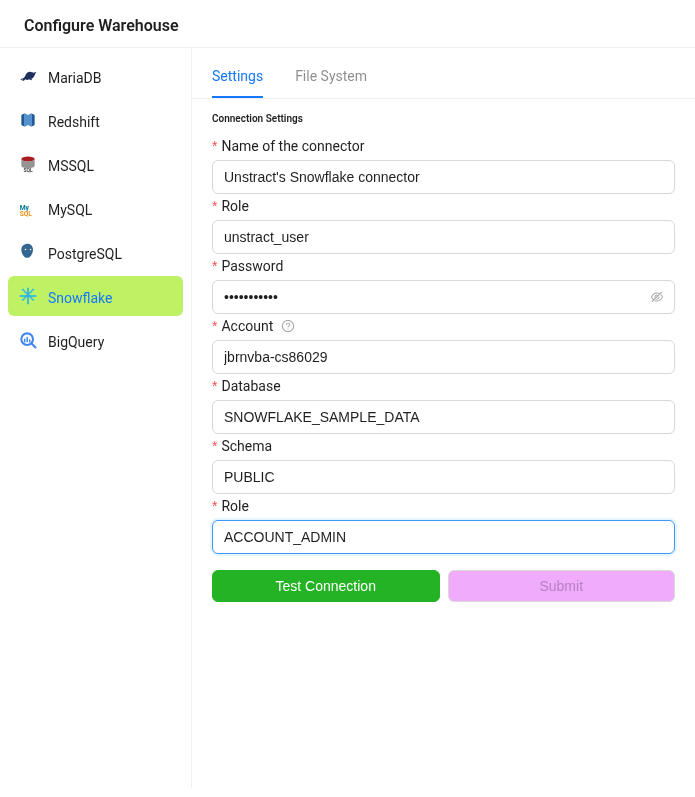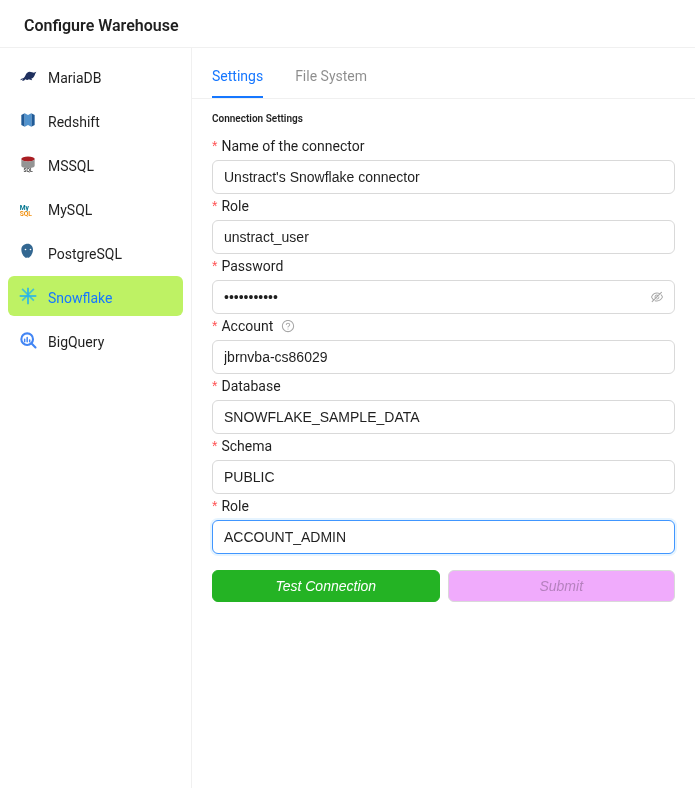--- a/index.html
+++ b/index.html
@@ -20,21 +20,21 @@
     .section-title { font-size: 10px; font-weight: 600; margin-bottom: 14px; color: rgba(0,0,0,0.88); }
     .field { margin-bottom: 4px; }
     .field-label { display: block; font-size: 14px; margin-bottom: 6px; color: rgba(0,0,0,0.88); }
     .required-mark { color: #ff4d4f; margin-right: 4px; font-family: SimSun, sans-serif; }
     .help-icon { display: inline-flex; margin-left: 4px; vertical-align: -2px; color: rgba(0,0,0,0.35); cursor: help; }
     .text-input { width: 100%; height: 32px; padding: 16px 11px; border: 1px solid #d9d9d9; border-radius: 6px; font-size: 14px; color: rgba(0,0,0,0.88); background: #fff; outline: none; transition: all 0.2s; }
     .text-input:focus, .text-input.focused { border-color: #4096ff; box-shadow: 0 0 0 2px rgba(5,145,255,0.1); }
     .password-wrapper { position: relative; }
     .eye-toggle { position: absolute; right: 11px; top: 50%; transform: translateY(-50%); color: rgba(0,0,0,0.35); cursor: pointer; display: inline-flex; }
     .btn-row { display: flex; gap: 8px; margin-top: 16px; }
-    .btn { flex: 1; height: 32px; border-radius: 6px; font-size: 14px; cursor: pointer; border: 1px solid transparent; display: inline-flex; align-items: center; justify-content: center; font-style: italic; }
+    .btn { flex: 1; height: 32px; border-radius: 6px; font-size: 14px; cursor: pointer; border: 1px solid transparent; display: inline-flex; align-items: center; justify-content: center; }
     .btn-primary-green { background: #24b324; color: #fff; border-color: #24b324; }
     .btn-default { background: #f0abfc; color: rgba(0,0,0,0.25); border: 1px solid #d9d9d9; cursor: not-allowed; }
   </style>
 </head>
 <body>
 
 <div class="modal">
   <div class="modal-header">
     <div class="modal-title">Configure Warehouse</div>
   </div>

